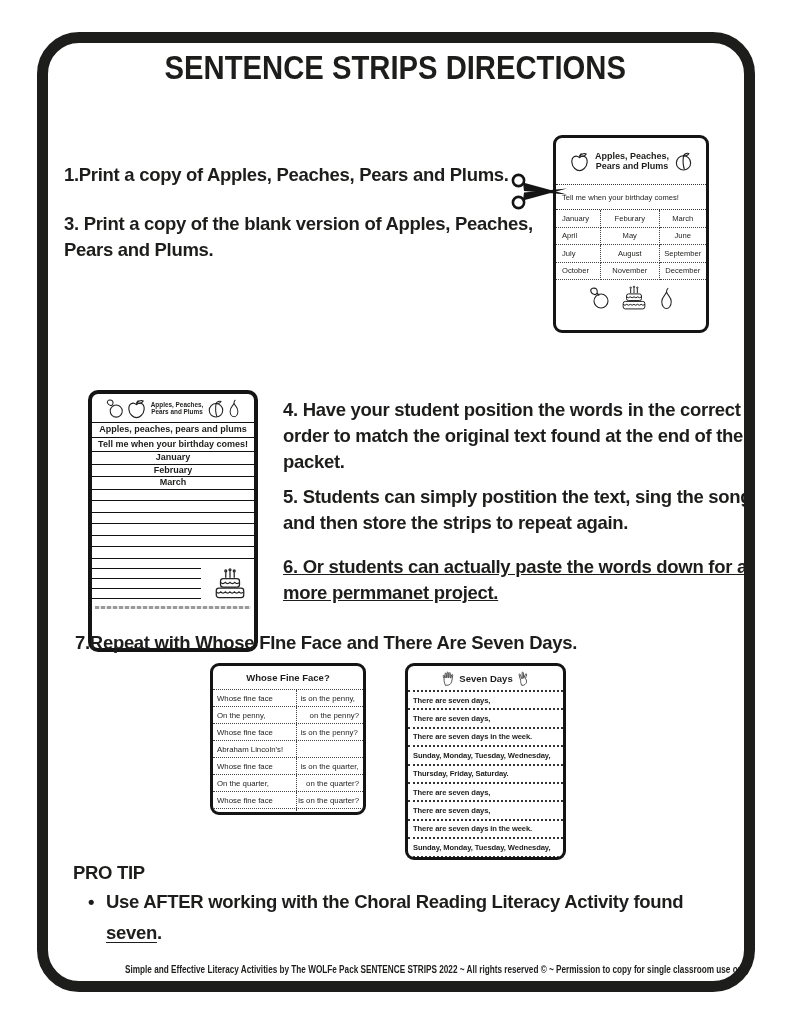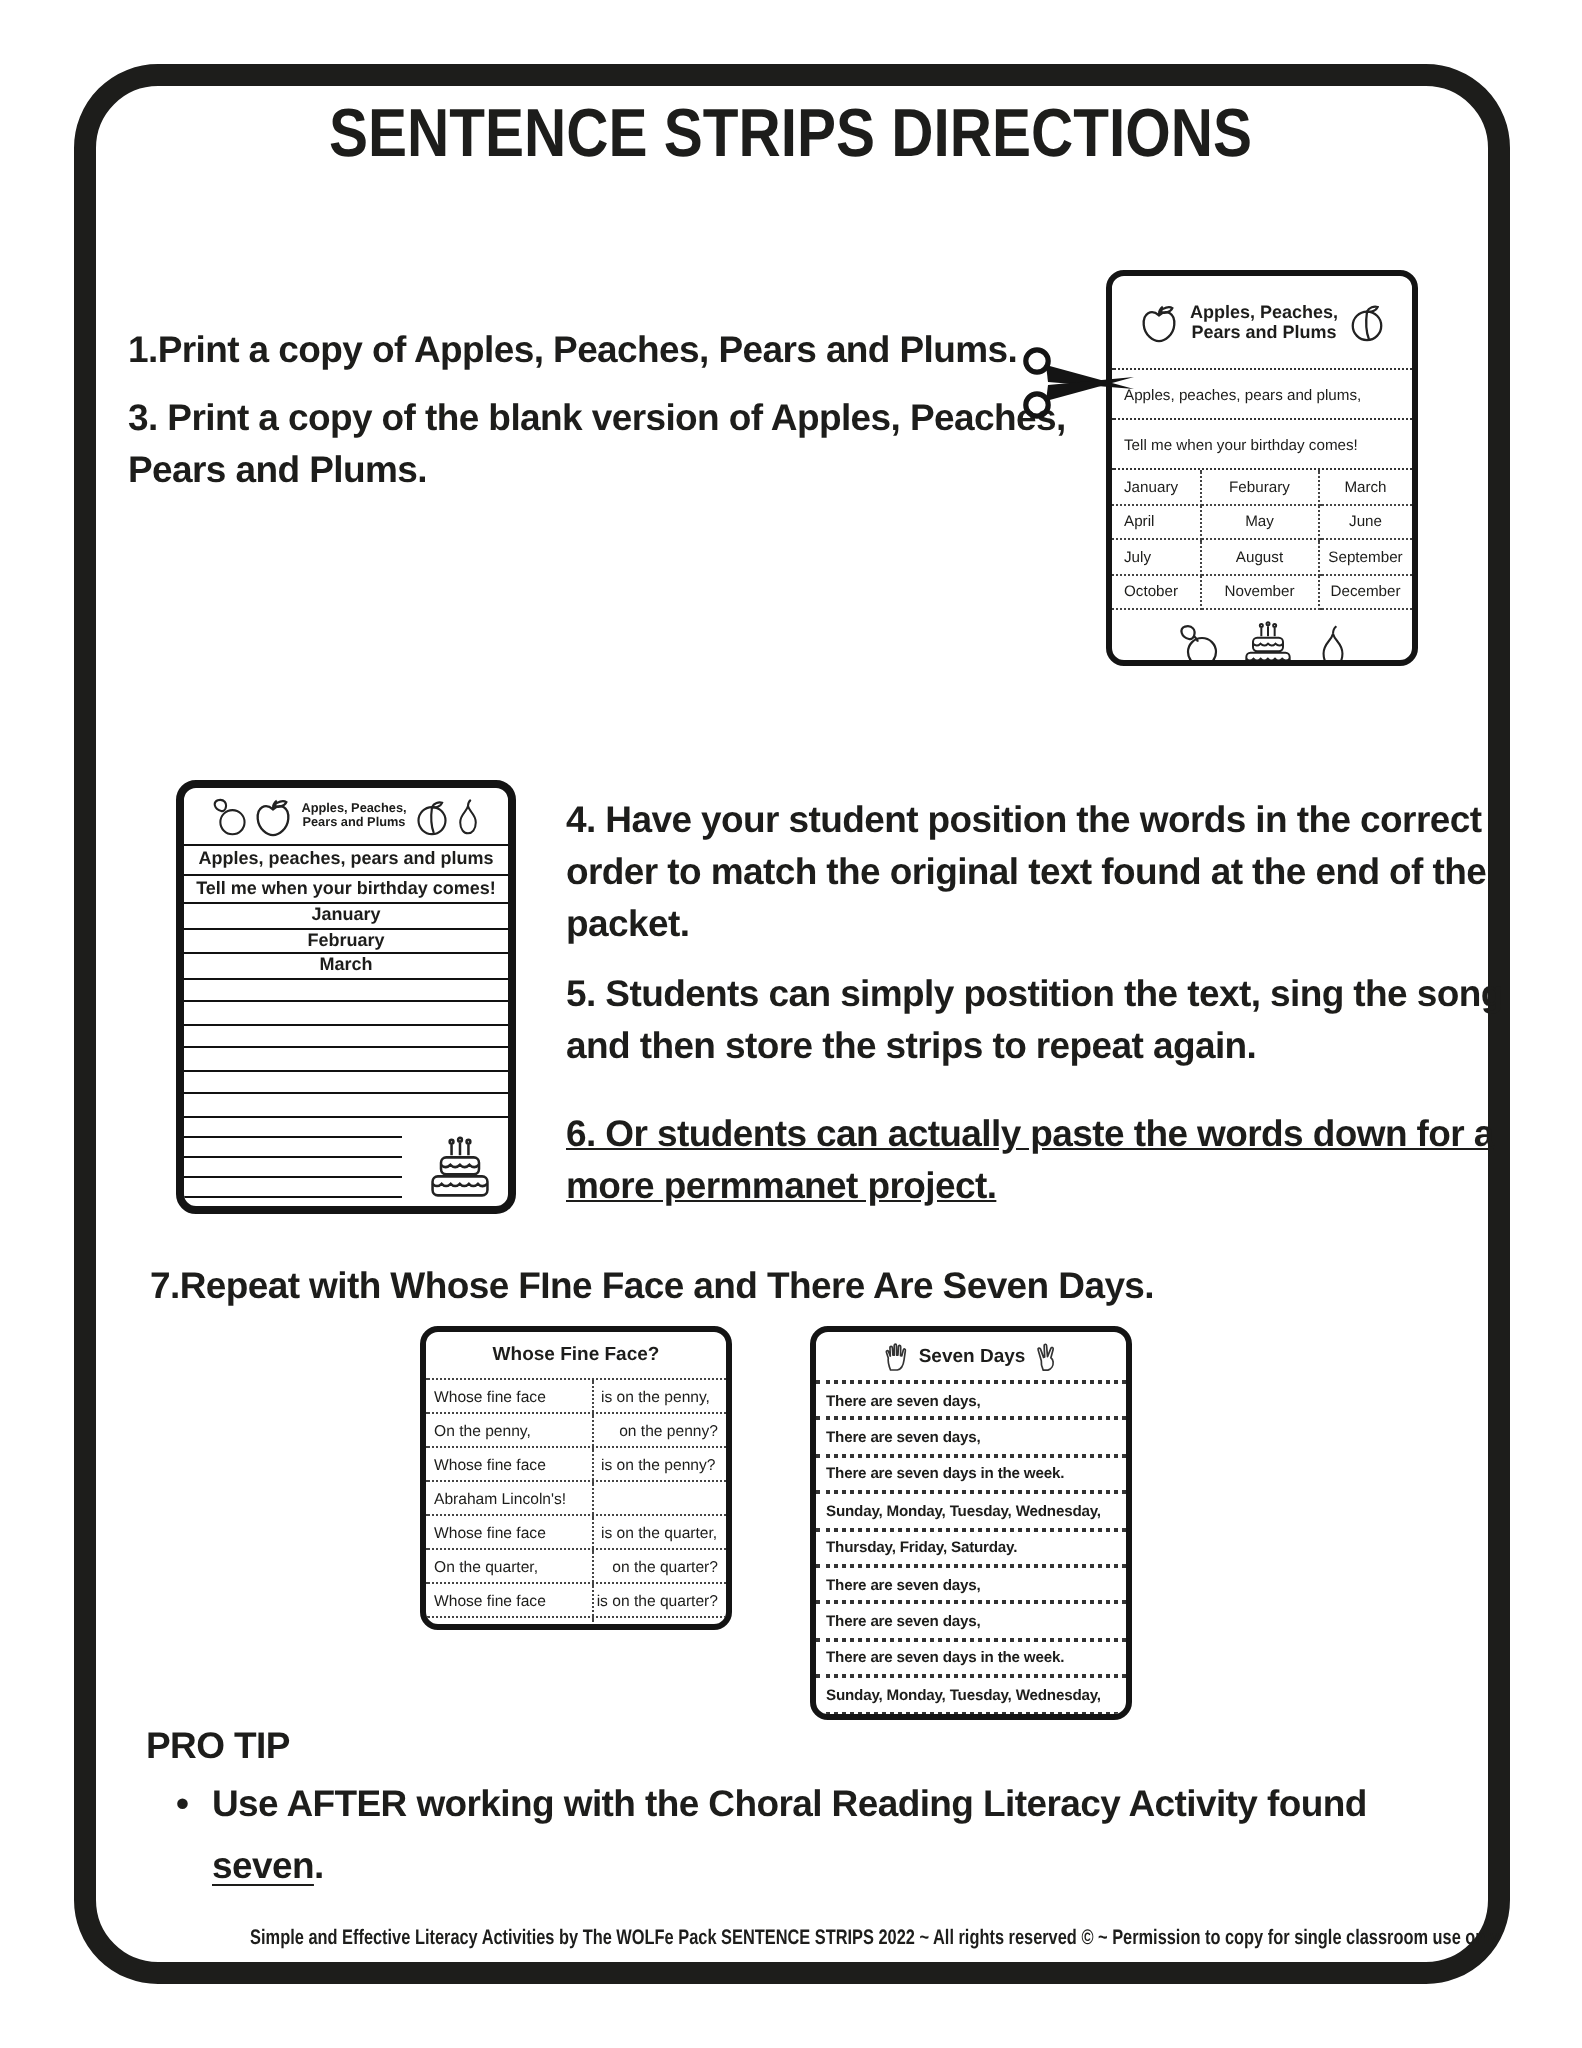--- a/index.html
+++ b/index.html
@@ -18,21 +18,21 @@
     position:absolute;top:48px;left:0;width:791px;text-align:center;margin:0;
   }
   .page-title span{
     display:inline-block;font-size:34px;font-weight:bold;white-space:nowrap;
     transform:scaleX(.86);transform-origin:center;letter-spacing:0;
   }
   
   .txt{font-size:18.5px;font-weight:bold;letter-spacing:-.3px;line-height:26px;}
   #col1{position:absolute;left:64px;top:162px;width:470px;}
   #col1 p{margin:0;}
-  #col1 .p1{white-space:nowrap;margin-bottom:8px;}
+  #col1 .p1{white-space:nowrap;margin-bottom:23px;}
   #col1 .p2{width:448px;}
   #col1 .note{width:452px;}
   #col1 .p3{margin-top:7px;width:470px;}
   #steps46{position:absolute;left:283px;top:397px;width:474px;}
   #steps46 p{margin:0;}
   #steps46 .s5{margin-top:9px;}
   #steps46 .s6{margin-top:18px;text-decoration:underline;}
   #step7{position:absolute;left:75px;top:630px;white-space:nowrap;margin:0;}
   
   #proTipHead{position:absolute;left:73px;top:860px;margin:0;}
@@ -54,21 +54,21 @@
   #filledCard{left:553px;top:135px;width:156px;height:198px;}
   .fc-head{height:46px;display:flex;align-items:center;justify-content:center;gap:5px;border-bottom:1.5px dotted #333;}
   .fc-title{font-size:9px;font-weight:bold;line-height:10.5px;text-align:center;}
   .fc-strip{font-size:7.6px;font-weight:normal;height:24px;display:flex;align-items:center;padding:0 6px;border-bottom:1.5px dotted #333;}
   .fc-grid{display:grid;grid-template-columns:30% 39% 31%;}
   .fc-cell{font-size:7.6px;height:16.5px;display:flex;align-items:center;justify-content:center;border-bottom:1px dotted #444;border-right:1px dotted #444;}
   .fc-cell.c1{justify-content:flex-start;padding-left:6px;}
   .fc-cell.c3{border-right:none;}
   .fc-foot{height:34px;display:flex;align-items:center;justify-content:center;gap:9px;padding-top:1px;}
   
-  #blankCard{left:88px;top:390px;width:170px;height:217px;border-width:4px;border-radius:10px;}
+  #blankCard{left:88px;top:390px;width:170px;height:262px;border-width:4px;border-radius:10px;}
   .bc-head{height:28px;display:flex;align-items:center;justify-content:center;gap:2px;border-bottom:1.5px solid #111;padding:0 2px;}
   .bc-title{font-size:6.4px;font-weight:bold;line-height:7.2px;text-align:center;width:56px;}
   .bc-row{font-size:9px;font-weight:bold;text-align:center;height:13.5px;line-height:13.5px;border-bottom:1.5px solid #111;white-space:nowrap;overflow:hidden;}
   .bc-row.month{height:11.5px;line-height:11.5px;}
   .bc-empty{height:10.5px;border-bottom:1.5px solid #111;}
   .bc-lines{position:relative;height:46px;}
   .bc-line{width:67%;border-bottom:1.5px solid #111;height:9px;}
   .bc-cake{position:absolute;right:5px;bottom:4px;}
   .bc-smudge{height:3px;margin:1px 3px 0 3px;background:repeating-linear-gradient(90deg,#9a9a9a 0 4px,#e8e8e8 4px 6px);}
   
@@ -124,21 +124,20 @@
       <span>Pears and Plums</span>
     </span>
     <span>
       <svg width="19" height="20" viewBox="0 0 20 21" fill="none" stroke="#222" stroke-width="1.2">
         <circle cx="10" cy="12.5" r="7.5"></circle>
         <path d="M10 5 C9.3 10,9.3 15,11 19.5"></path>
         <path d="M10 5 C11 2.8,13.8 2,15.6 2.6 C14.8 4.6,12 5.6,10 5 Z"></path>
       </svg>
     </span>
   </div>
-  <div class="fc-strip">Apples, peaches, pears and plums,</div>
   <div class="fc-strip">Tell me when your birthday comes!</div>
   <div class="fc-grid">
     <div class="fc-cell c1">January</div>
     <div class="fc-cell">Feburary</div>
     <div class="fc-cell c3">March</div>
     <div class="fc-cell c1">April</div>
     <div class="fc-cell">May</div>
     <div class="fc-cell c3">June</div>
     <div class="fc-cell c1">July</div>
     <div class="fc-cell">August</div>

